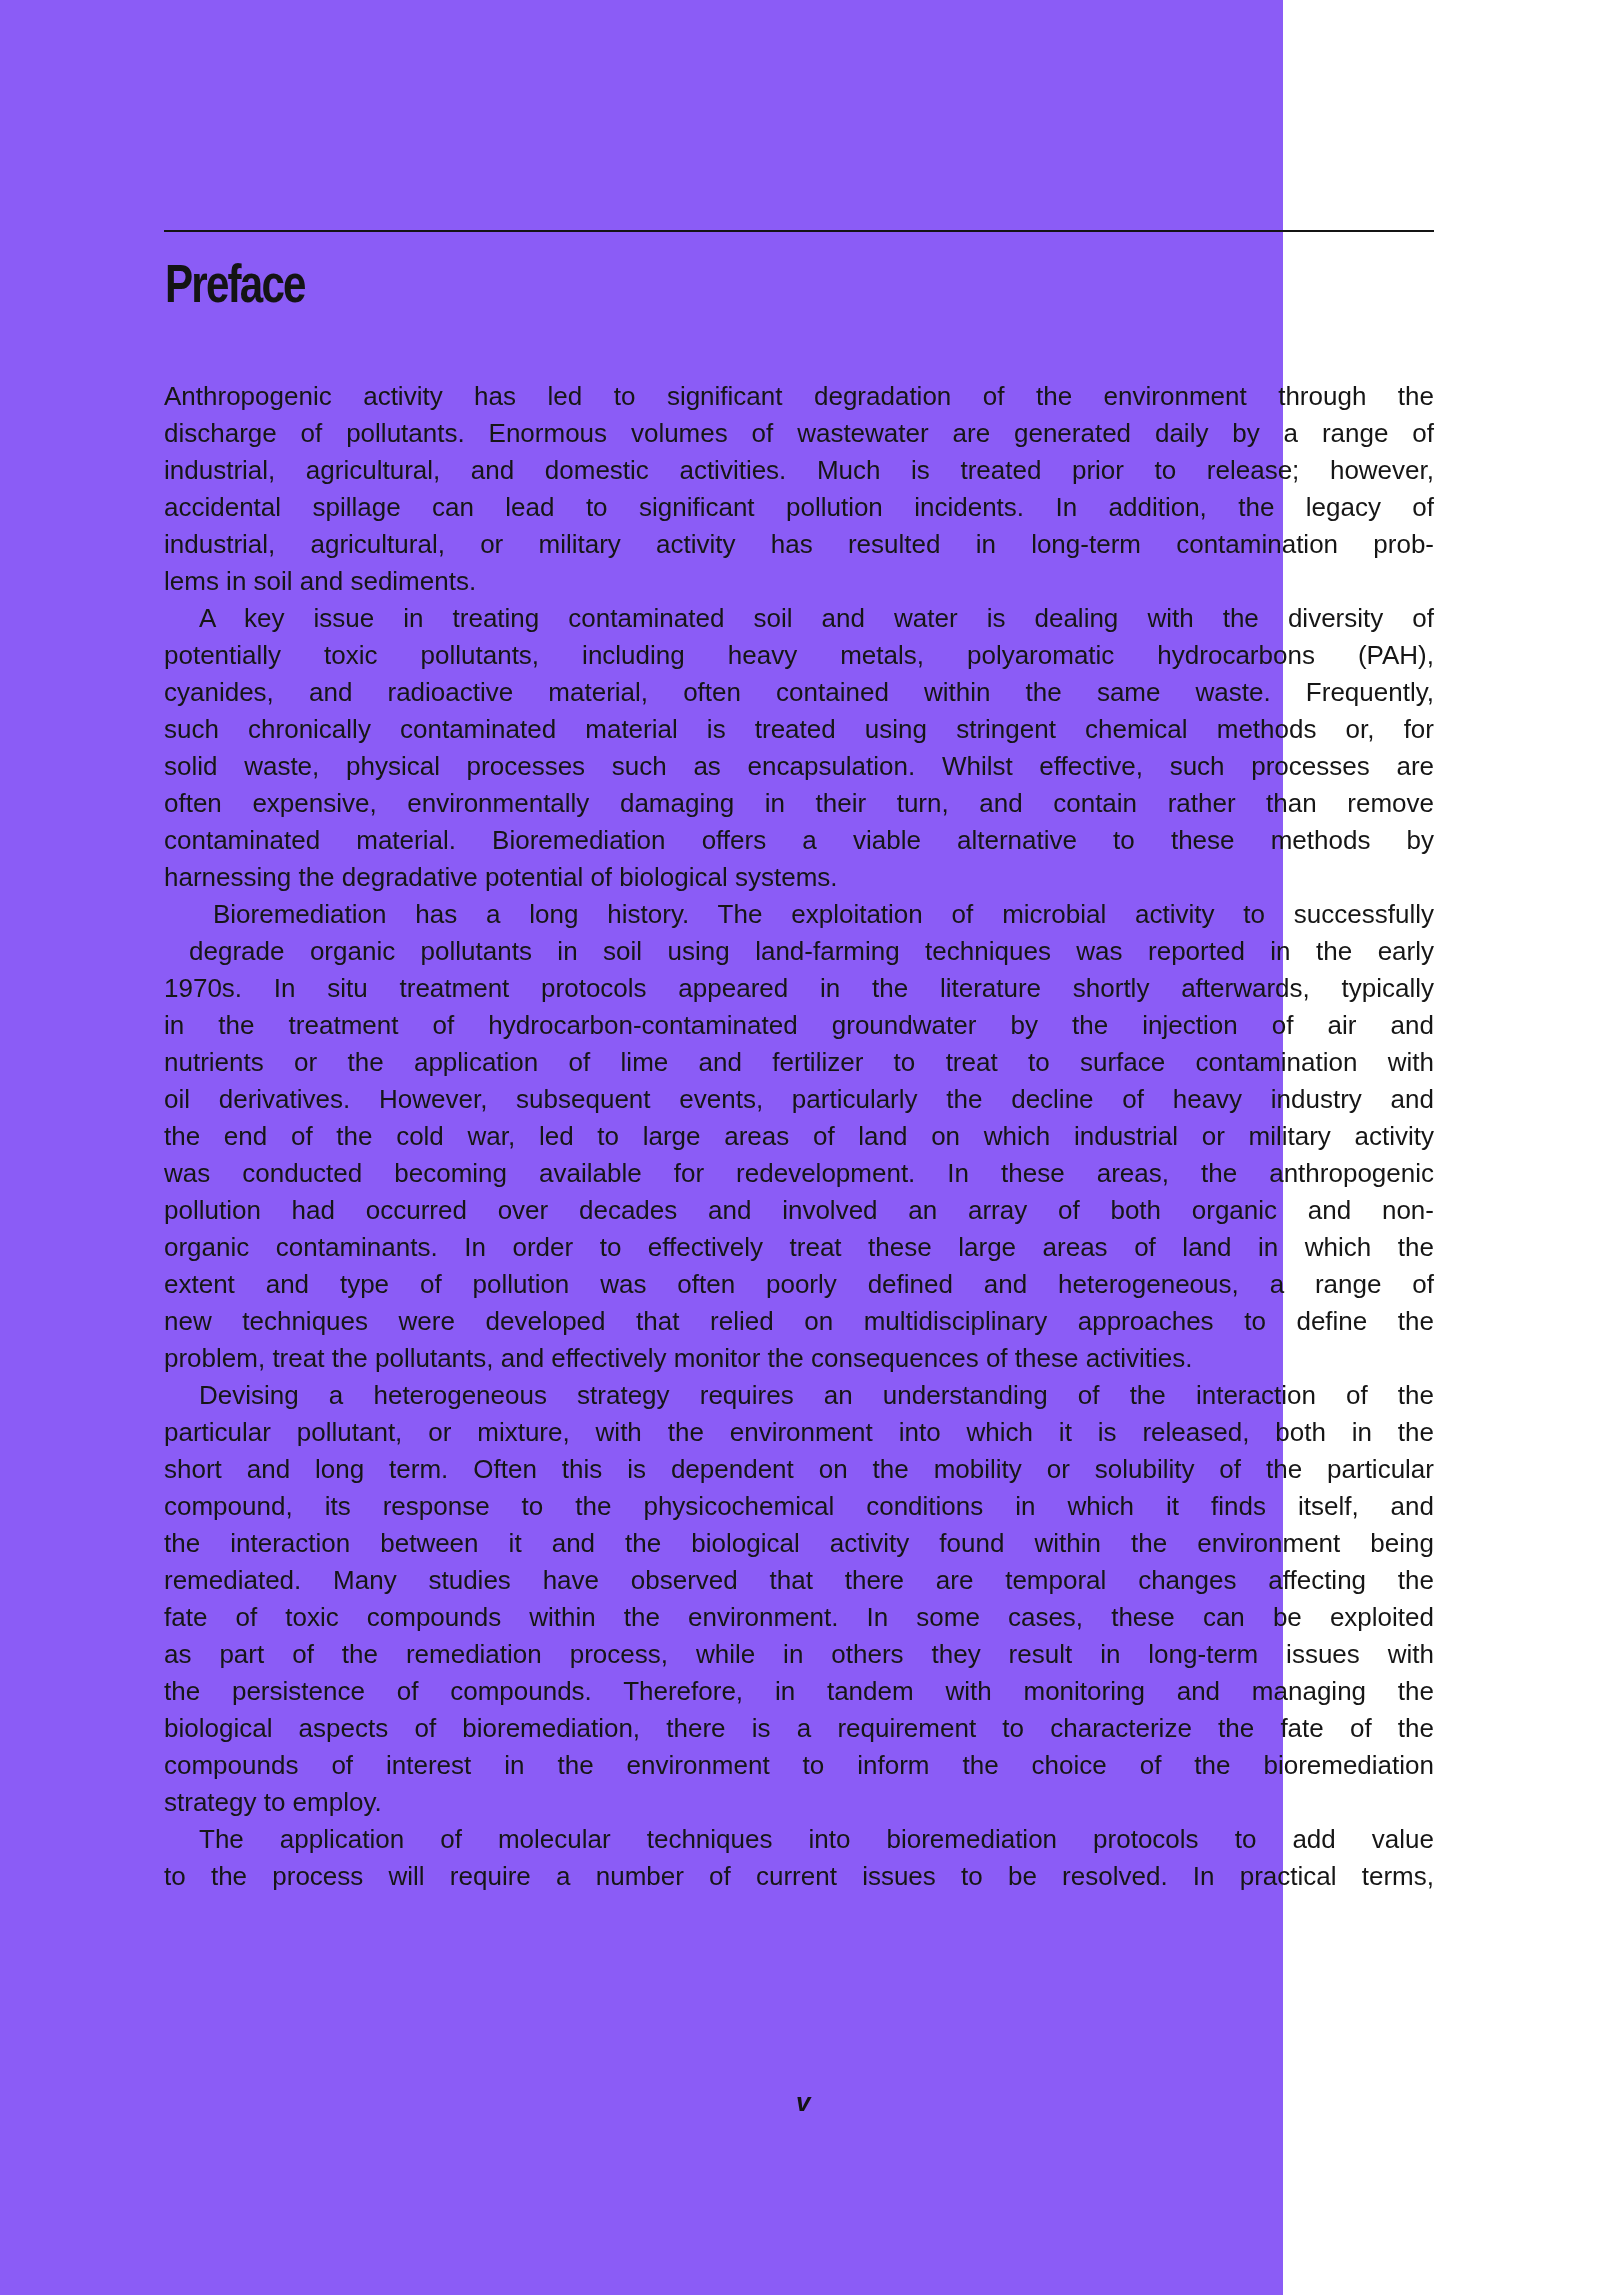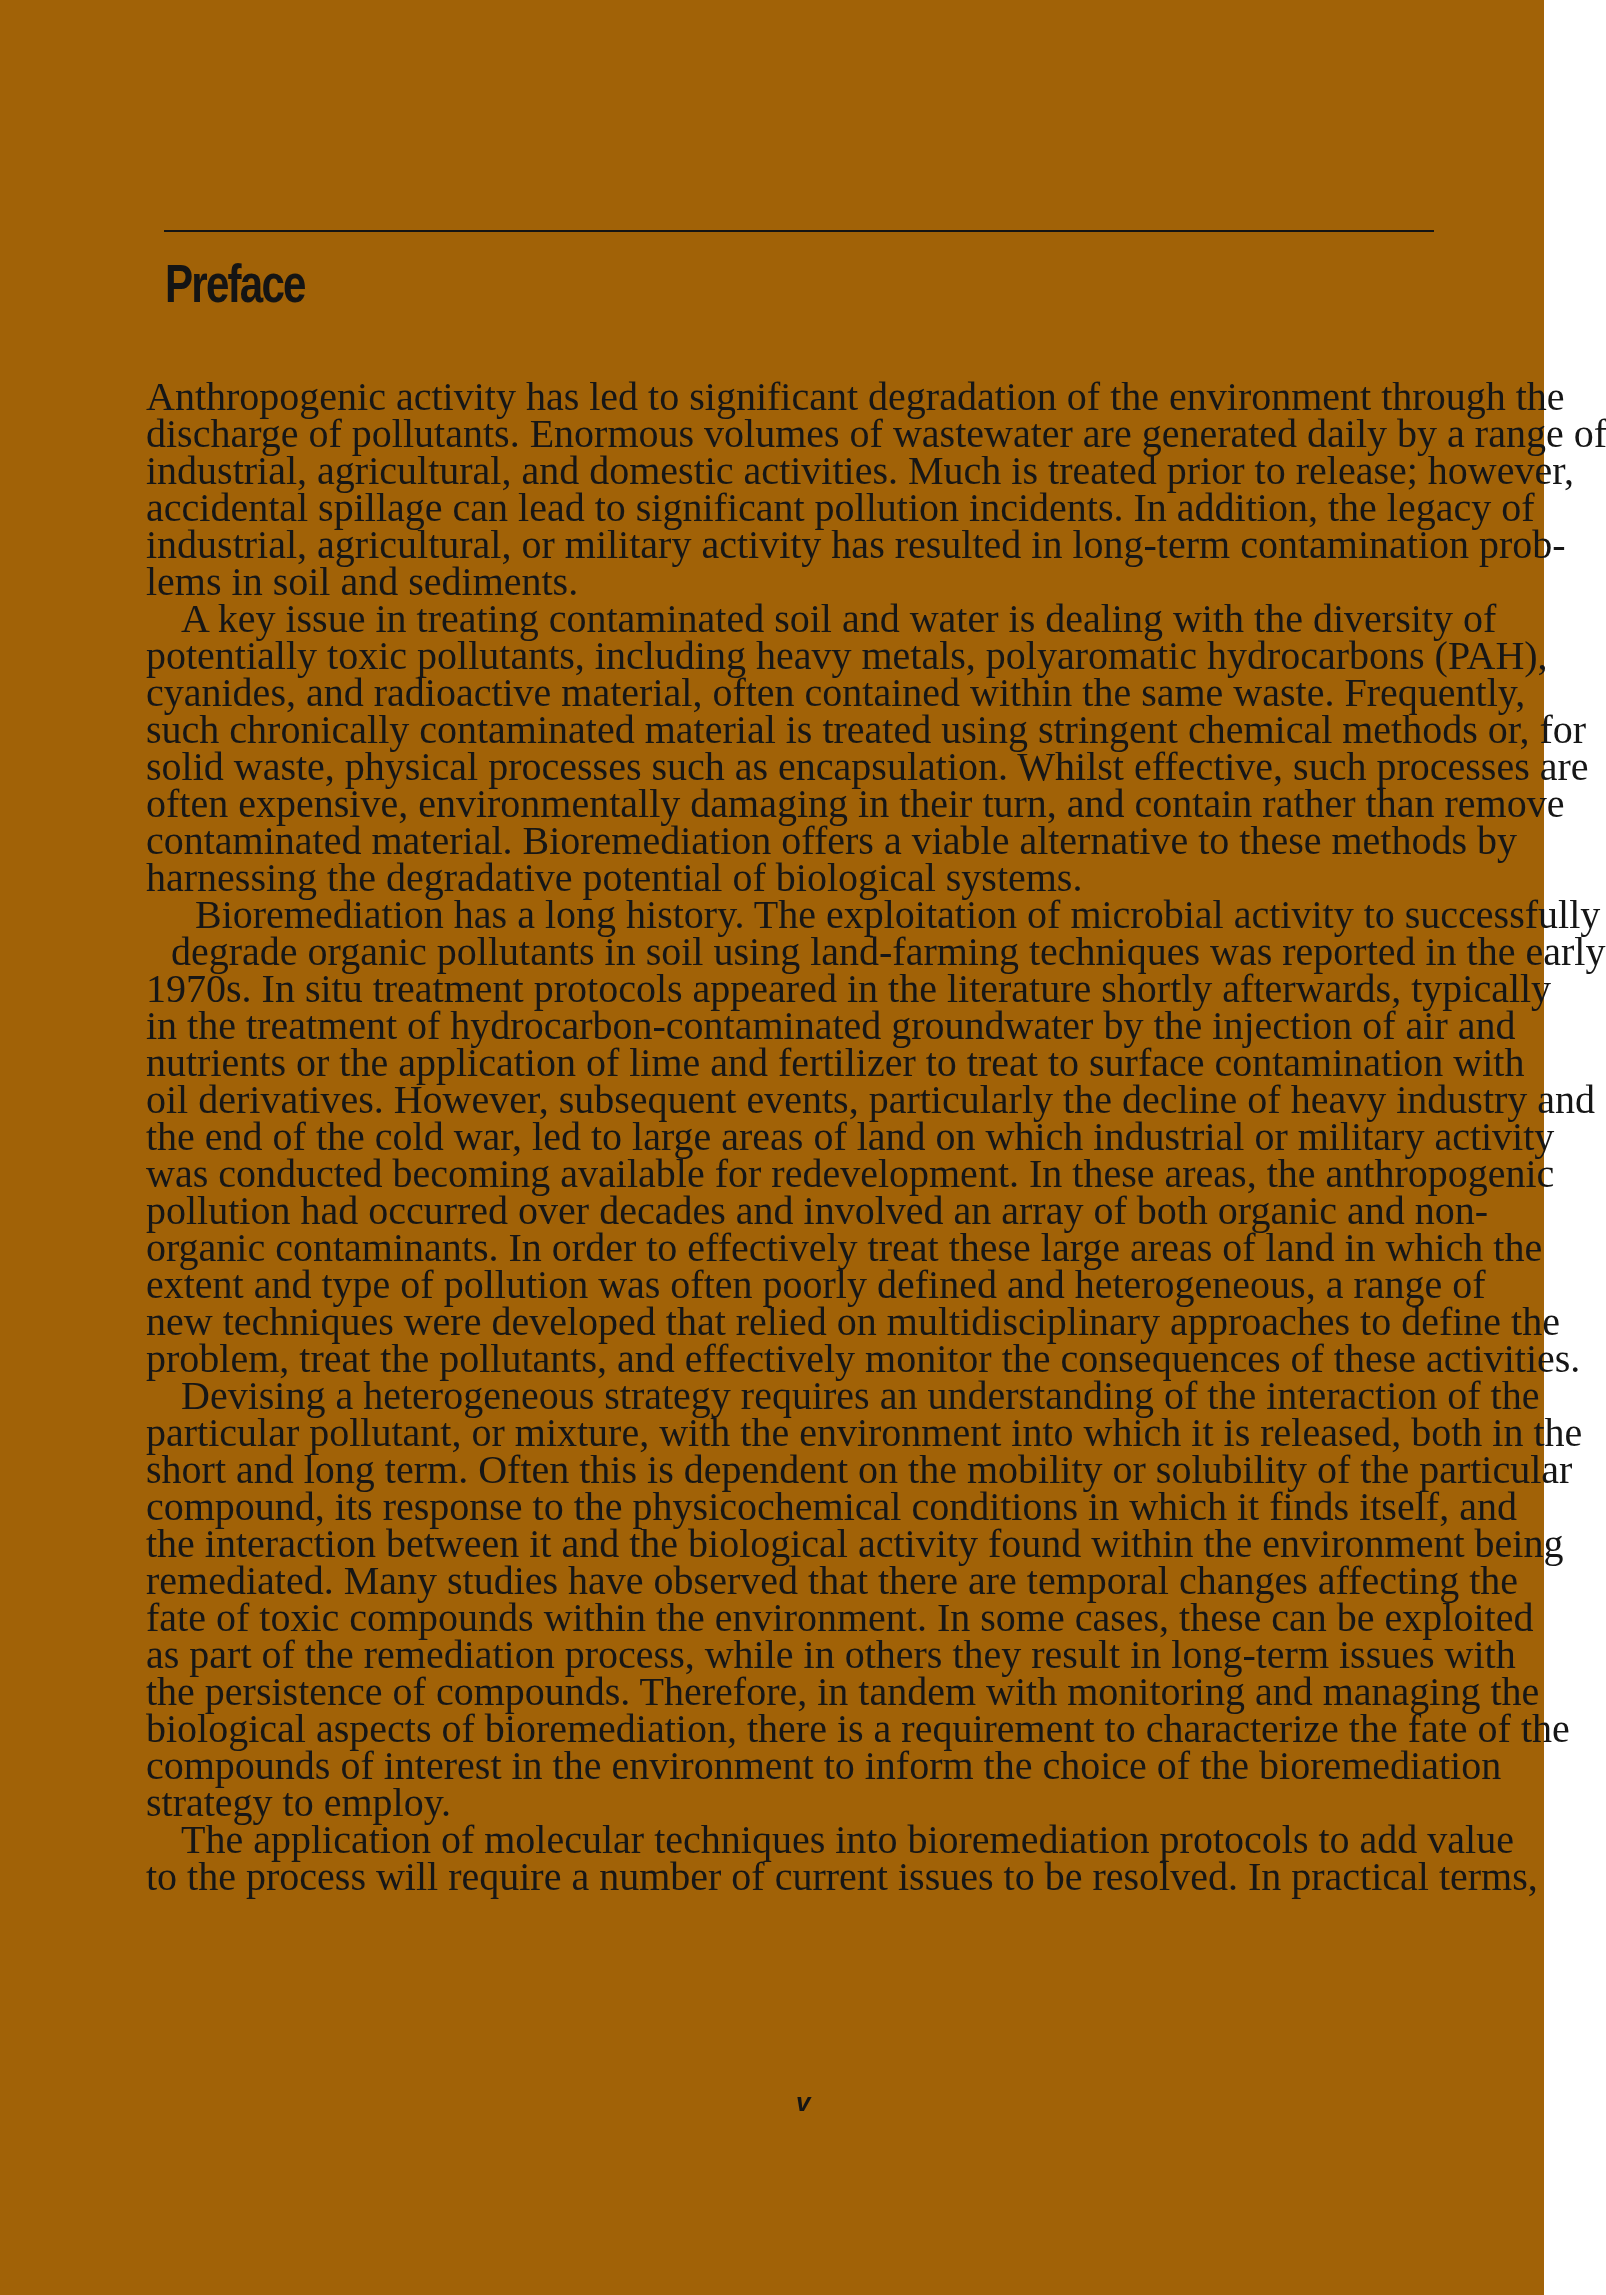--- a/index.html
+++ b/index.html
@@ -1,27 +1,27 @@
 <!DOCTYPE html>
 <html style="font-size:12.2px"><head>
 <meta charset="utf-8">
 <style>
   html, body { margin: 0; padding: 0; background: #ffffff; }
   body { width: 1607px; height: 2295px; position: relative; overflow: hidden; color: #161616; }
-  .page { position: absolute; left: 0; top: 0; width: 1544px; height: 2295px; background: #a16207; }
+  .page { position: absolute; left: 0; top: 0; width: 1283px; height: 2295px; background: #8b5cf6; }
   .rule { position: absolute; left: 164px; top: 230px; width: 1270px; height: 2.3px; background: #141414; }
   .title {
     position: absolute; left: 165px; top: 253px;
     font-family: "Liberation Sans", sans-serif; font-weight: bold;
     font-size: 54px; line-height: 61px; letter-spacing: -2.3px;
     transform: scaleX(0.78); transform-origin: left top; color: #141414;
   }
   .body-text {
-    position: absolute; left: 146px; top: 378px; width: 1270px;
-    font-family: Liberation Serif, serif; font-size: 40px; line-height: 37px;
+    position: absolute; left: 164px; top: 378px; width: 1270px;
+    font-family: Liberation Sans, sans-serif; font-size: 26px; line-height: 37px;
     color: #161616;
   }
   .line { display: block; text-align: justify; text-align-last: justify; white-space: nowrap; height: 37px; }
   .line.last { text-align-last: left; }
   .line.indent { padding-left: 35px; }
   .line span { white-space: normal; }
   .pnum {
     position: absolute; left: 796px; top: 2087px;
     font-family: "Liberation Sans", sans-serif; font-weight: bold; font-style: italic;
     font-size: 26px; color: #141414;

